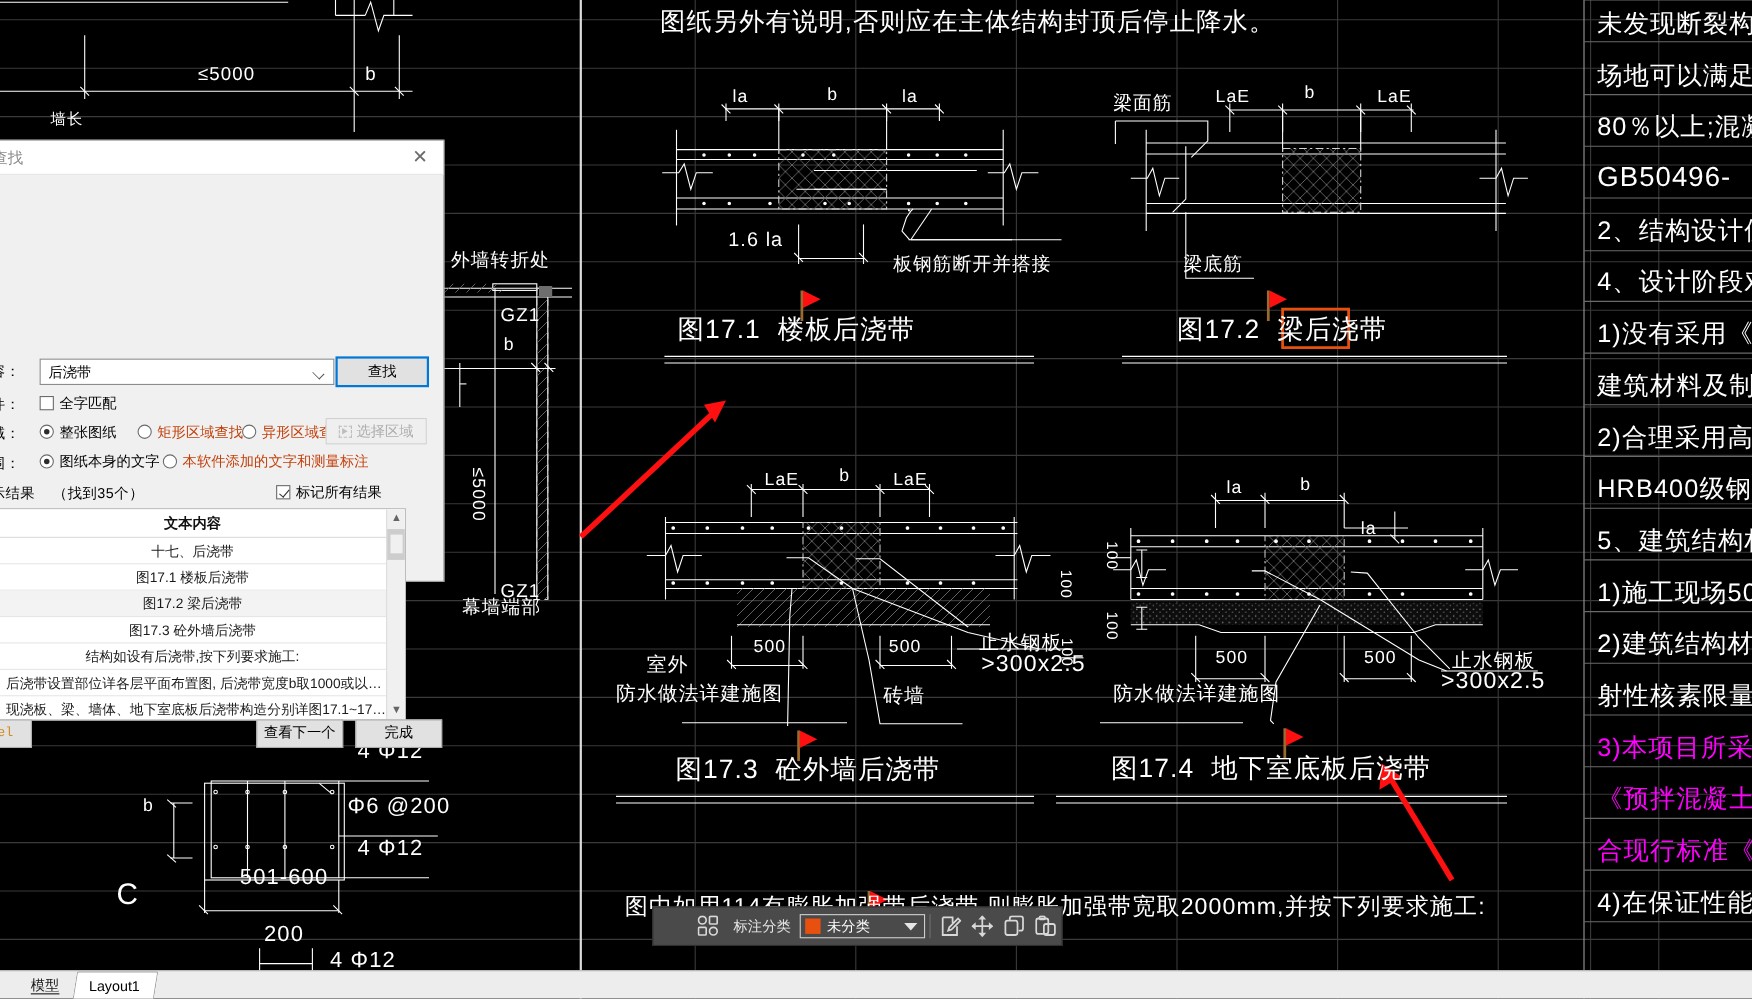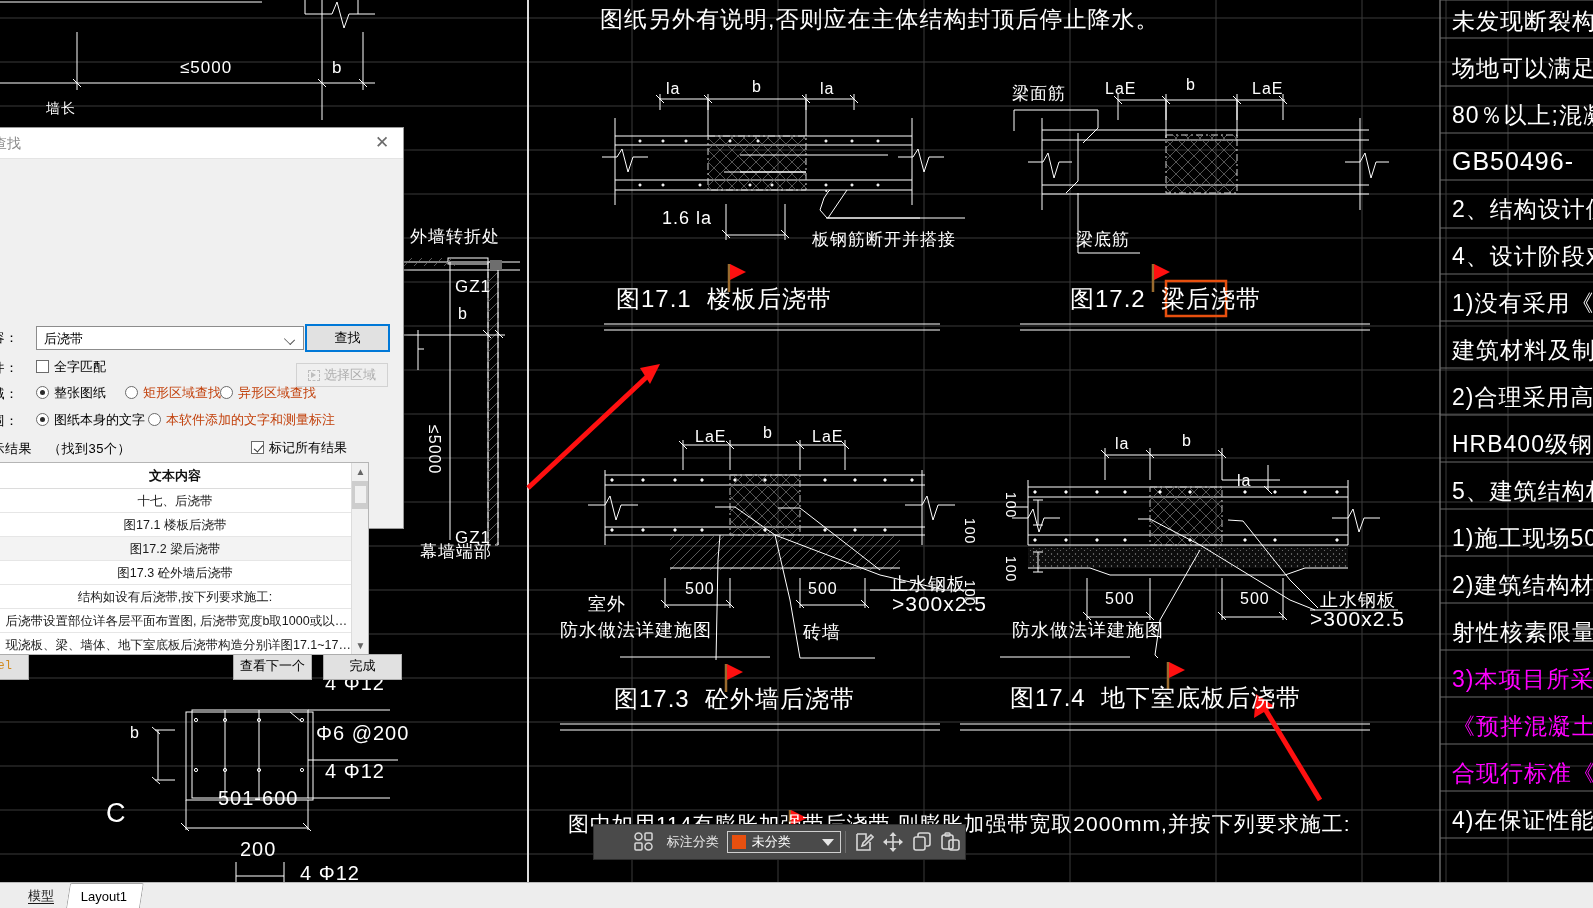--- a/index.html
+++ b/index.html
@@ -108,21 +108,21 @@
   }
   .chk.on .box::after {
     content: ""; position: absolute; left: 3.5px; top: 0.5px;
     width: 4px; height: 8px;
     border-right: 1.6px solid #333; border-bottom: 1.6px solid #333;
     transform: rotate(40deg);
   }
   .amber { color: #c2410c; }
 
   .select-region-btn {
-    position: absolute; left: 343px; top: 204px;
+    position: absolute; left: 343px; top: 221px;
     width: 92px; height: 24px;
     background: #efefef; border: 1px solid #d2d2d2;
     color: #adadad; font-size: 13px;
     line-height: 22px; text-align: center;
   }
   .select-region-btn .sq {
     display: inline-block; vertical-align: -2px;
     width: 12px; height: 11px;
     border: 1.5px dashed #bdbdbd; margin-right: 4px;
     position: relative;

